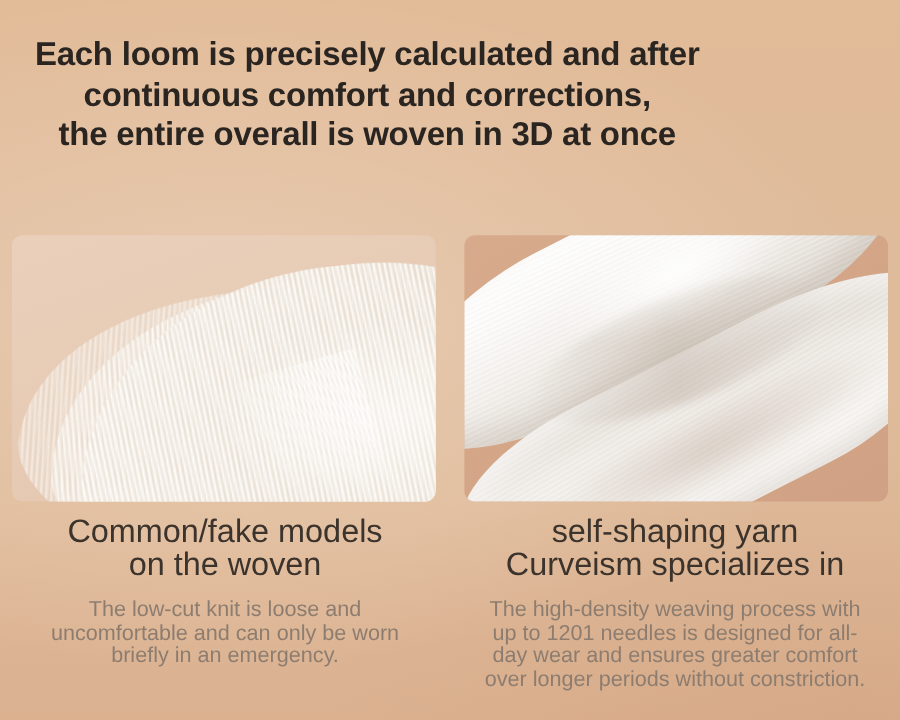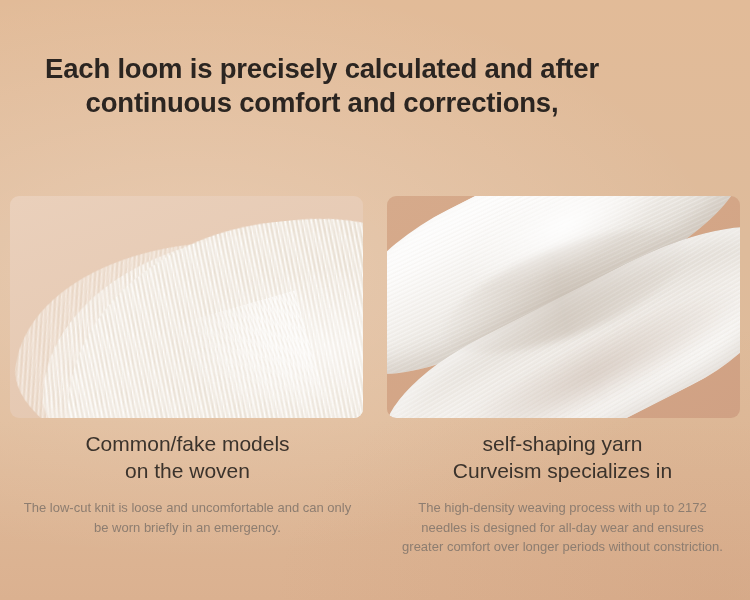--- a/index.html
+++ b/index.html
@@ -30,31 +30,30 @@
     background:
       radial-gradient(120% 80% at 25% 45%, rgba(255,240,228,0.30) 0%, rgba(255,240,228,0.0) 60%),
       radial-gradient(90% 70% at 95% 100%, rgba(196,142,108,0.22) 0%, rgba(196,142,108,0) 65%);
     pointer-events: none;
   }
 
   
   .headline {
     position: absolute;
     left: 0;
-    top: 52px;
+    top: 28px;
     width: 612px;
     text-align: center;
     color: #2b2521;
     font-weight: 700;
     font-size: 27.5px;
     line-height: 33.5px;
     letter-spacing: -0.2px;
     font-stretch: condensed;
     z-index: 3;
-    padding-left: 16px;
   }
   .headline .hl-line { display: block; white-space: nowrap; }
 
   
   .panels {
     position: absolute;
     left: 0;
     top: 196px;
     width: 750px;
     height: 222px;
@@ -226,42 +225,43 @@
     display: flex;
   }
   .caption-col {
     width: 375px;
     text-align: center;
     padding: 0 22px;
     box-sizing: border-box;
   }
   .caption-title {
     color: #3b332c;
-    font-size: 21px;
+    font-size: 27px;
     line-height: 27px;
     font-weight: 400;
   }
   .caption-title .ct-line { display: block; }
   .caption-body {
     margin-top: 14px;
     color: #8d7d70;
-    font-size: 13px;
+    font-size: 18px;
     line-height: 19.5px;
     font-weight: 400;
   }
   .caption-col.right .caption-body { padding: 0 2px; }
 </style>
 </head>
 <body>
 
 <div class="poster">
 
   <div class="headline">
     <span class="hl-line">Each loom is precisely calculated and after</span>
     <span class="hl-line">continuous comfort and corrections,</span>
+    <span class="hl-line">the entire overall is woven in 3D at once</span>
   </div>
 
   <div class="panels">
 
     <div class="panel panel-left">
       <div class="fiber-stage">
         <div class="fiber-fan">
           <div class="fiber-band b3"></div>
           <div class="fiber-band b2"></div>
           <div class="fiber-band"></div>
@@ -293,18 +293,18 @@
         <span class="ct-line">on the woven</span>
       </div>
       <div class="caption-body">The low-cut knit is loose and uncomfortable and can only be worn briefly in an emergency.</div>
     </div>
 
     <div class="caption-col right">
       <div class="caption-title">
         <span class="ct-line">self-shaping yarn</span>
         <span class="ct-line">Curveism specializes in</span>
       </div>
-      <div class="caption-body">The high-density weaving process with up to 2172 needles is designed for all-day wear and ensures greater comfort over longer periods without constriction.</div>
+      <div class="caption-body">The high-density weaving process with up to 1201 needles is designed for all-day wear and ensures greater comfort over longer periods without constriction.</div>
     </div>
 
   </div>
 
 </div>
 
 </body></html>

